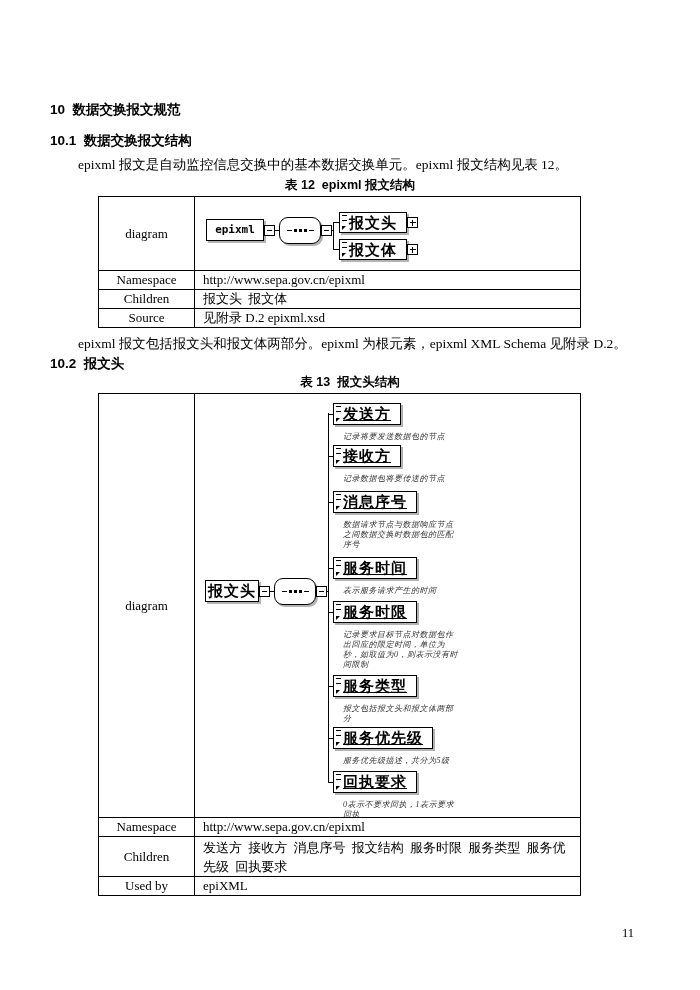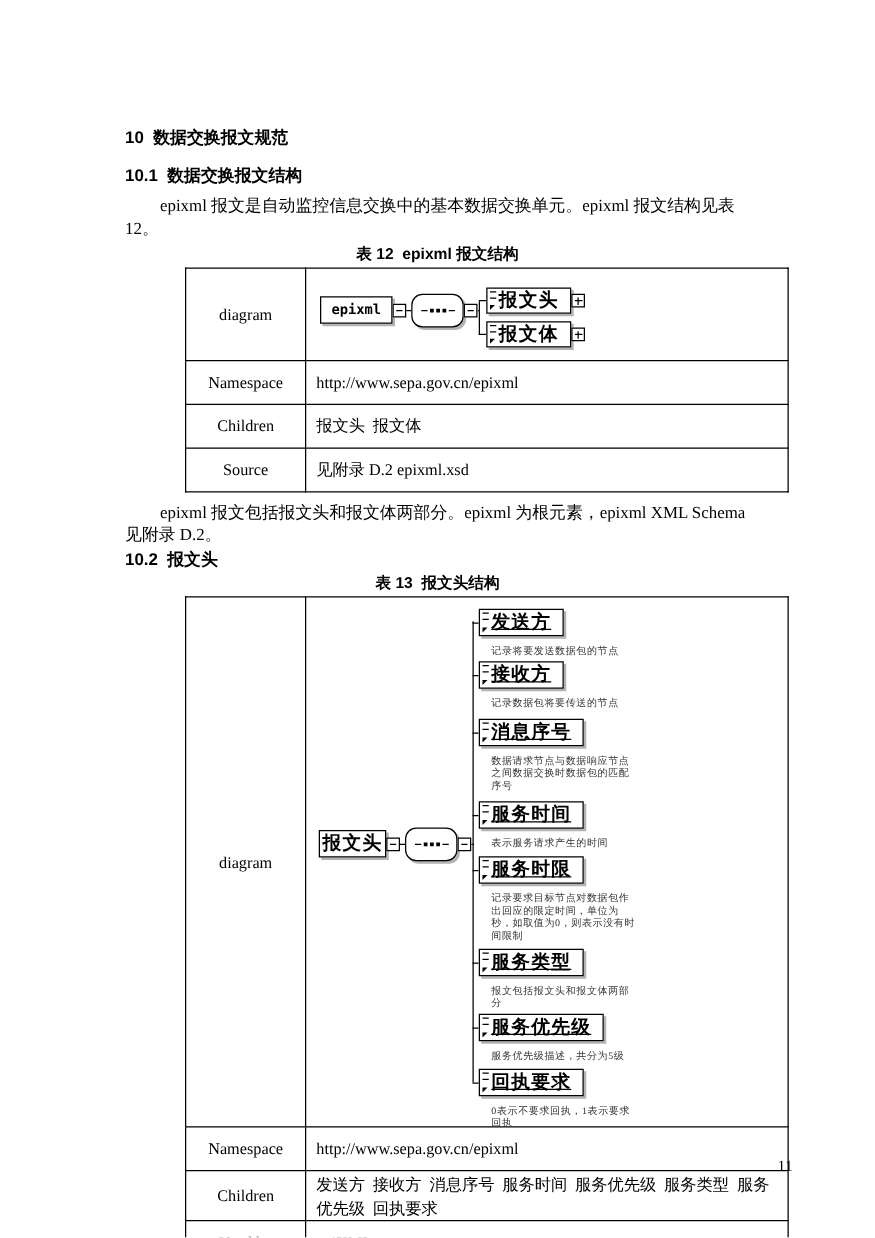--- a/index.html
+++ b/index.html
@@ -1,33 +1,33 @@
 <!DOCTYPE html>
 <html><head>
 <meta charset="utf-8">
 <style>
   * { margin:0; padding:0; box-sizing:border-box; }
   html,body { background:#fff; }
   body { width:700px; height:990px; color:#000; font-family:"Liberation Serif", serif; }
-  .page { position:relative; width:700px; height:990px; padding:0 100px; overflow:hidden; background:#fff; }
+  .page { position:relative; width:700px; height:990px; padding:0 50px; overflow:hidden; background:#fff; }
 
   .sec-heading, .sub-heading {
     font-family:"Liberation Sans", sans-serif;
     font-size:13.5px; font-weight:bold; white-space:pre-wrap;
   }
   .sec-heading { margin-top:101px; }
   .sub-heading { margin-top:13px; }
   .body-para { margin-top:6px; font-size:13.5px; line-height:18px; text-indent:28px; }
   .tbl-caption {
     margin-top:3px; text-align:center; white-space:pre-wrap;
     font-family:"Liberation Sans", sans-serif; font-weight:bold; font-size:12.5px;
   }
 
   table.spec { border-collapse:collapse; table-layout:fixed; width:482px; margin-left:48px; margin-top:2px; }
-  table.spec td { border:1px solid #000; font-size:13px; line-height:18px; padding:0 8px; height:35px; overflow:hidden; }
+  table.spec td { border:1px solid #000; font-size:13px; line-height:18px; padding:0 8px; height:19px; overflow:hidden; }
   table.spec td.lbl { text-align:center; padding:0 2px; }
   table.spec td.dcell { padding:0; position:relative; }
   .children-val { word-spacing:3px; }
 
   
   .dg { position:relative; width:100%; height:100%; }
   .ebox {
     position:absolute; background:#fff; border:1px solid #000;
     box-shadow:2px 2px 0 #b3b3b3;
     display:flex; align-items:center; justify-content:center;
@@ -55,21 +55,21 @@
 
   .child12 { position:absolute; left:144px; }
   .child12::before { content:""; position:absolute; left:-6px; top:10px; width:6px; height:1px; background:#000; }
   .child12 .kid { display:inline-flex; align-items:center; height:21px; }
 
   .child13 { position:absolute; left:138px; }
   .child13::before { content:""; position:absolute; left:-5px; top:11px; width:5px; height:1px; background:#000; }
   .child13 .kid { display:inline-flex; align-items:center;text-decoration:underline; }
   .child13 .desc {
     margin:7px 0 0 10px; width:116px; font-size:8px; line-height:10px; color:#333;
-    font-family:"Liberation Serif", serif; letter-spacing:0.5px;
+    font-family:"Liberation Serif", serif; letter-spacing:0.5px;font-style:italic;
   }
 
   .page-number { position:absolute; top:926px; right:66px; font-size:12.5px; }
 </style>
 </head>
 <body>
 
 <div class="page">
 
   <div class="sec-heading">10  数据交换报文规范</div>
@@ -214,21 +214,21 @@
             </div>
           </div>
         </td>
       </tr>
       <tr>
         <td class="lbl">Namespace</td>
         <td>http://www.sepa.gov.cn/epixml</td>
       </tr>
       <tr>
         <td class="lbl" style="height:40px">Children</td>
-        <td class="children-val" style="height:40px;line-height:19px">发送方 接收方 消息序号 服务时间 服务优先级 服务类型 服务优先级 回执要求</td>
+        <td class="children-val" style="height:40px;line-height:19px">发送方 接收方 消息序号 报文结构 服务时限 服务类型 服务优先级 回执要求</td>
       </tr>
       <tr>
         <td class="lbl">Used by</td>
         <td>epiXML</td>
       </tr>
     </tbody>
   </table>
 
   <div class="page-number">11</div>
 </div>

